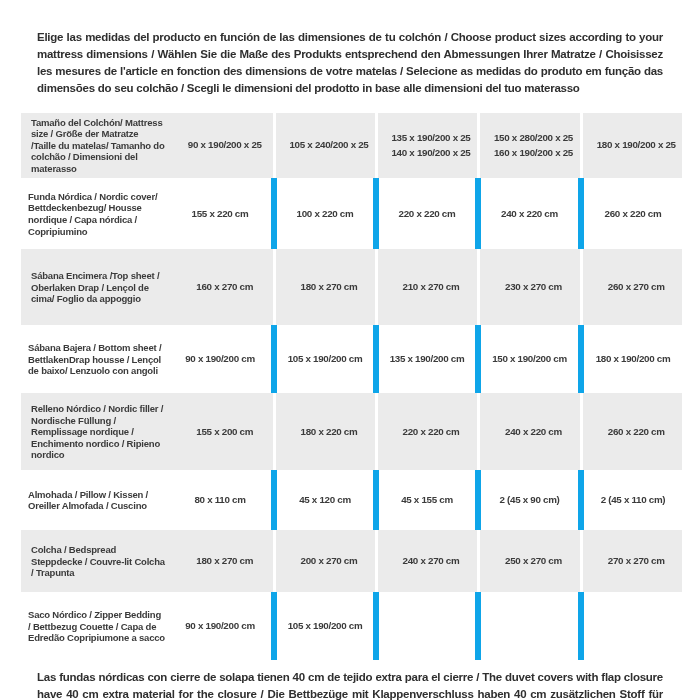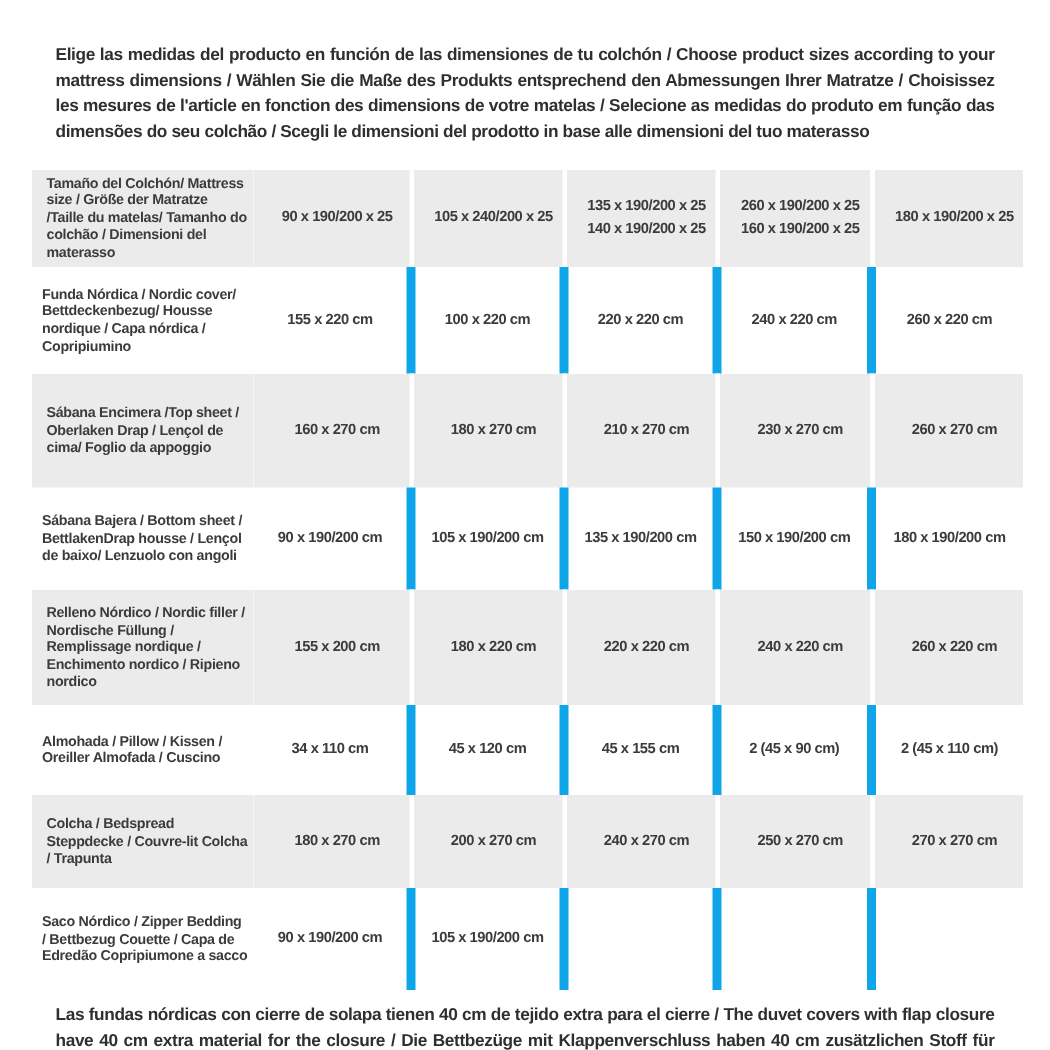--- a/index.html
+++ b/index.html
@@ -69,21 +69,21 @@
       <col style="width:103px">
       <col style="width:101px">
     </colgroup>
     <tbody id="table-body">
         <tr class="gray" style="height: 65px;">
           <td class="label">Tamaño del Colchón/ Mattress size / Größe der Matratze /Taille du matelas/ Tamanho do colchão / Dimensioni del materasso</td>
           <td class="val">90 x 190/200 x 25</td>
           <td class="val">105 x 240/200 x 25</td>
           <td class="val">135 x 190/200 x 25
 140 x 190/200 x 25</td>
-          <td class="val">260 x 190/200 x 25
+          <td class="val">150 x 280/200 x 25
 160 x 190/200 x 25</td>
           <td class="val">180 x 190/200 x 25</td>
         </tr>
         <tr class="white" style="height: 71px;">
           <td class="label">Funda Nórdica /  Nordic cover/ Bettdeckenbezug/ Housse nordique  / Capa nórdica / Copripiumino</td>
           <td class="val">155 x 220 cm</td>
           <td class="val">100 x 220 cm</td>
           <td class="val">220 x 220 cm</td>
           <td class="val">240 x 220 cm</td>
           <td class="val">260 x 220 cm</td>
@@ -107,21 +107,21 @@
         <tr class="gray" style="height: 77px;">
           <td class="label">Relleno Nórdico / Nordic filler / Nordische Füllung / Remplissage nordique / Enchimento nordico / Ripieno nordico</td>
           <td class="val">155 x 200 cm</td>
           <td class="val">180 x 220 cm</td>
           <td class="val">220 x 220 cm</td>
           <td class="val">240 x 220 cm</td>
           <td class="val">260 x 220 cm</td>
         </tr>
         <tr class="white" style="height: 60px;">
           <td class="label">Almohada  / Pillow / Kissen / Oreiller Almofada / Cuscino</td>
-          <td class="val">34 x 110 cm</td>
+          <td class="val">80 x 110 cm</td>
           <td class="val">45 x 120 cm</td>
           <td class="val">45 x 155 cm</td>
           <td class="val">2 (45 x 90 cm)</td>
           <td class="val">2 (45 x 110 cm)</td>
         </tr>
         <tr class="gray" style="height: 62px;">
           <td class="label">Colcha / Bedspread Steppdecke / Couvre-lit Colcha / Trapunta</td>
           <td class="val">180 x 270 cm</td>
           <td class="val">200 x 270 cm</td>
           <td class="val">240 x 270 cm</td>

